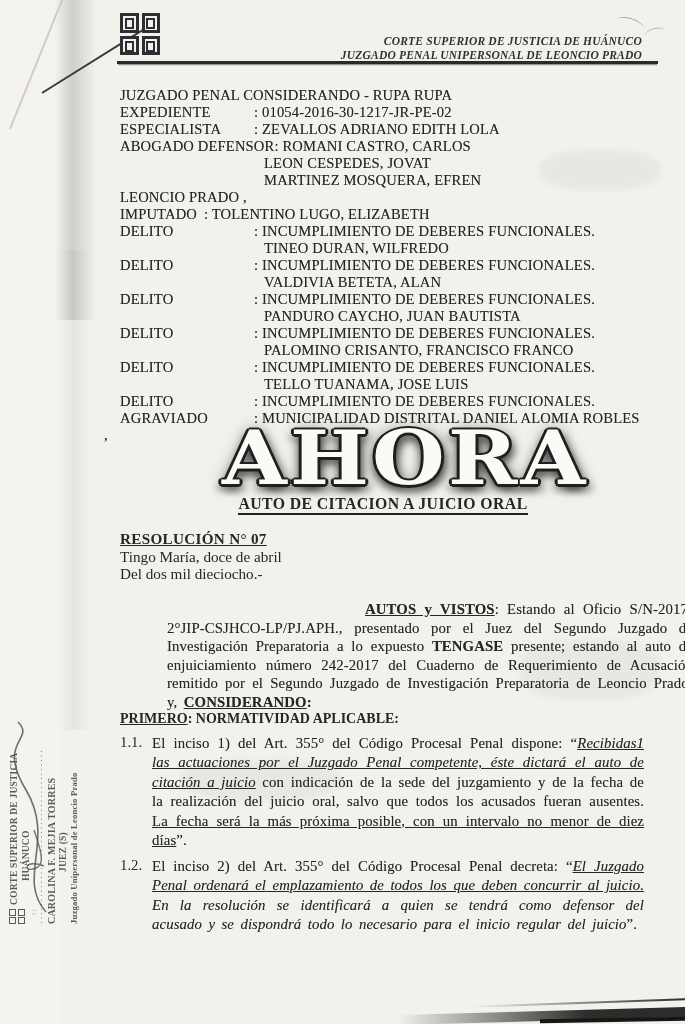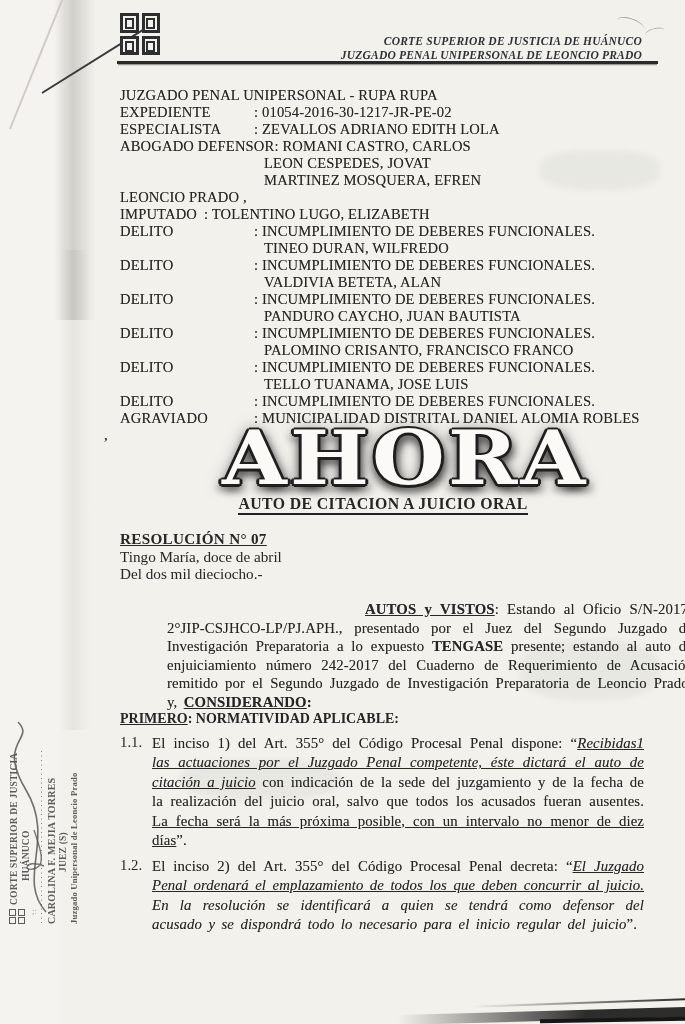--- a/index.html
+++ b/index.html
@@ -124,21 +124,21 @@
         <i></i>
       </span>
   </div>
   <div class="court-head">
     <div>CORTE SUPERIOR DE JUSTICIA DE HUÁNUCO</div>
     <div>JUZGADO PENAL UNIPERSONAL DE LEONCIO PRADO</div>
   </div>
   <div class="head-rule"></div>
 
   <div class="case">
-    <div class="row">JUZGADO PENAL UNIPERSONAL - RUPA RUPA</div>
+    <div class="row">JUZGADO PENAL CONSIDERANDO - RUPA RUPA</div>
     <div class="row"><span class="lbl">EXPEDIENTE</span><span>: 01054-2016-30-1217-JR-PE-02</span></div>
     <div class="row"><span class="lbl">ESPECIALISTA</span><span>: ZEVALLOS ADRIANO EDITH LOLA</span></div>
     <div class="row"><span class="lbl">ABOGADO DEFENSOR</span><span>: ROMANI CASTRO, CARLOS</span></div>
     <div class="row cont"><span>LEON CESPEDES, JOVAT</span></div>
     <div class="row cont"><span>MARTINEZ MOSQUERA, EFREN</span></div>
     <div class="row"><span>LEONCIO PRADO ,</span></div>
     <div class="row inline"><span class="lbl">IMPUTADO</span><span>: TOLENTINO LUGO, ELIZABETH</span></div>
     <div class="row"><span class="lbl">DELITO</span><span>: INCUMPLIMIENTO DE DEBERES FUNCIONALES.</span></div>
     <div class="row cont"><span>TINEO DURAN, WILFREDO</span></div>
     <div class="row"><span class="lbl">DELITO</span><span>: INCUMPLIMIENTO DE DEBERES FUNCIONALES.</span></div>

